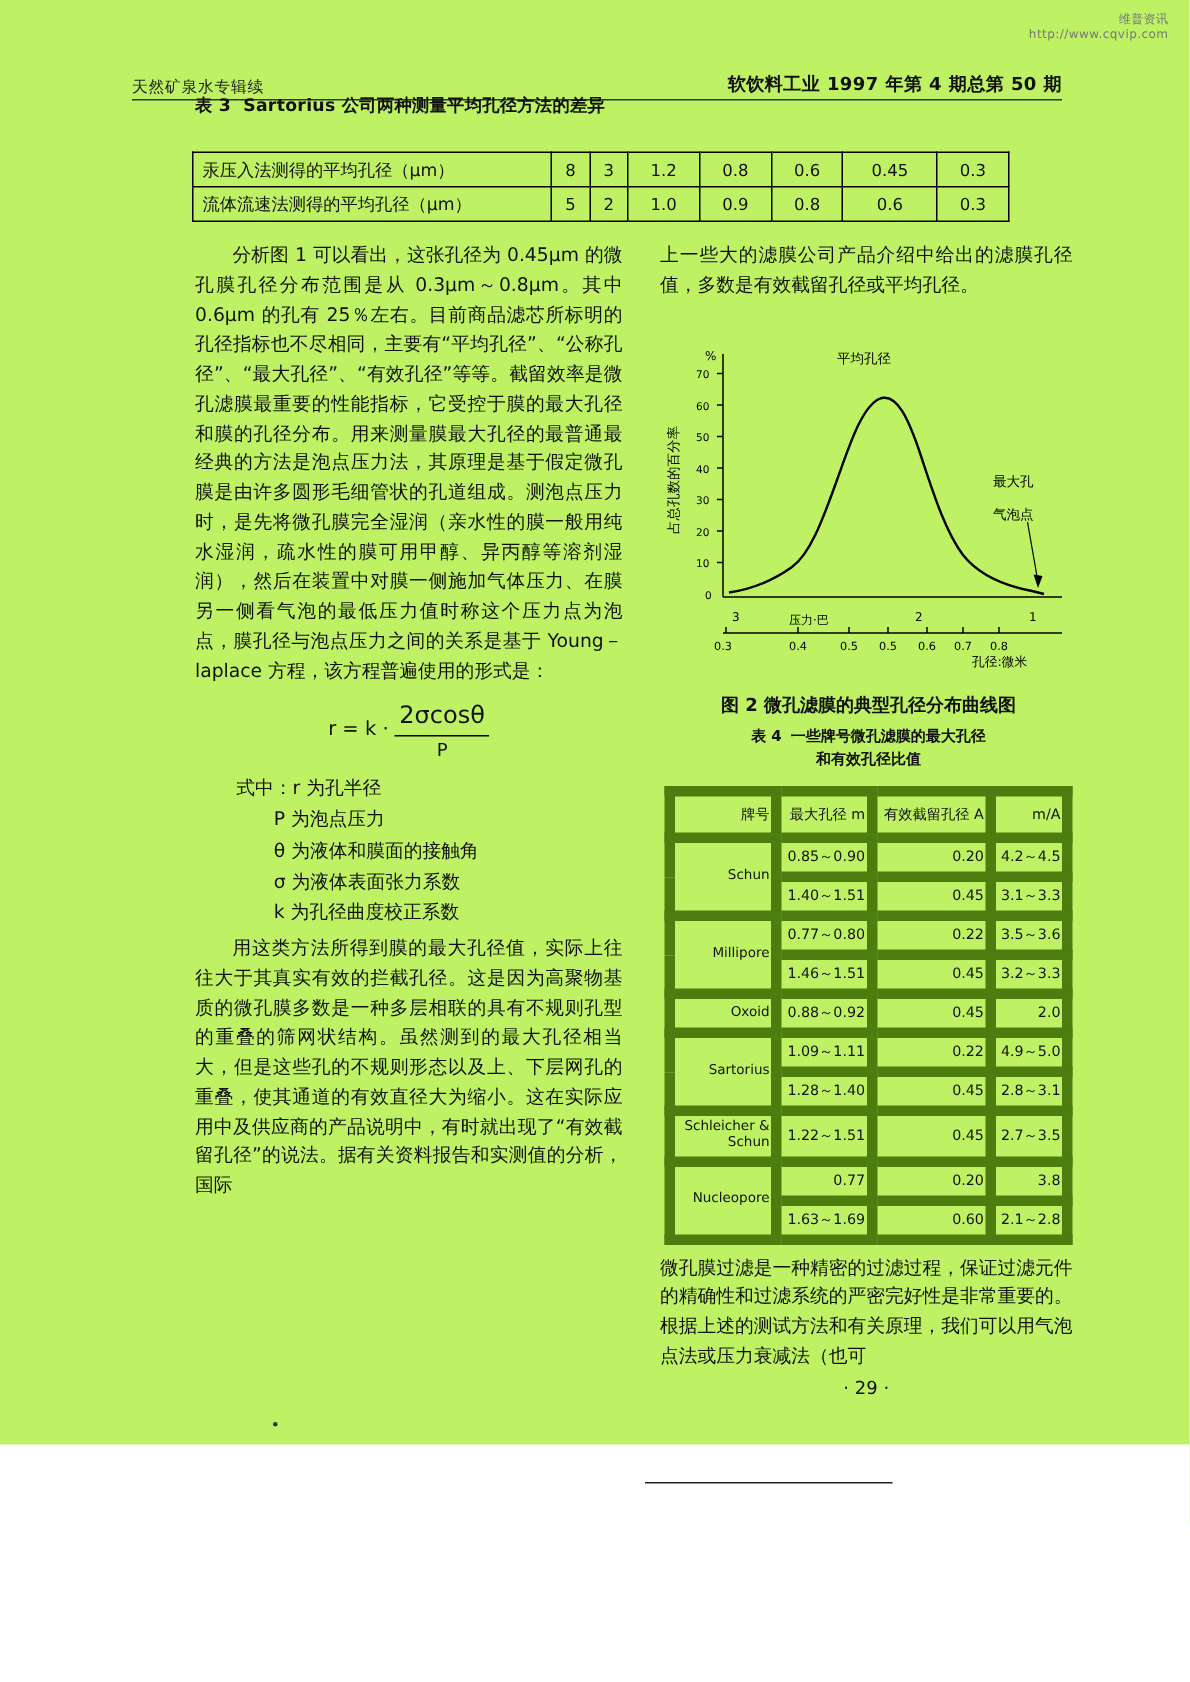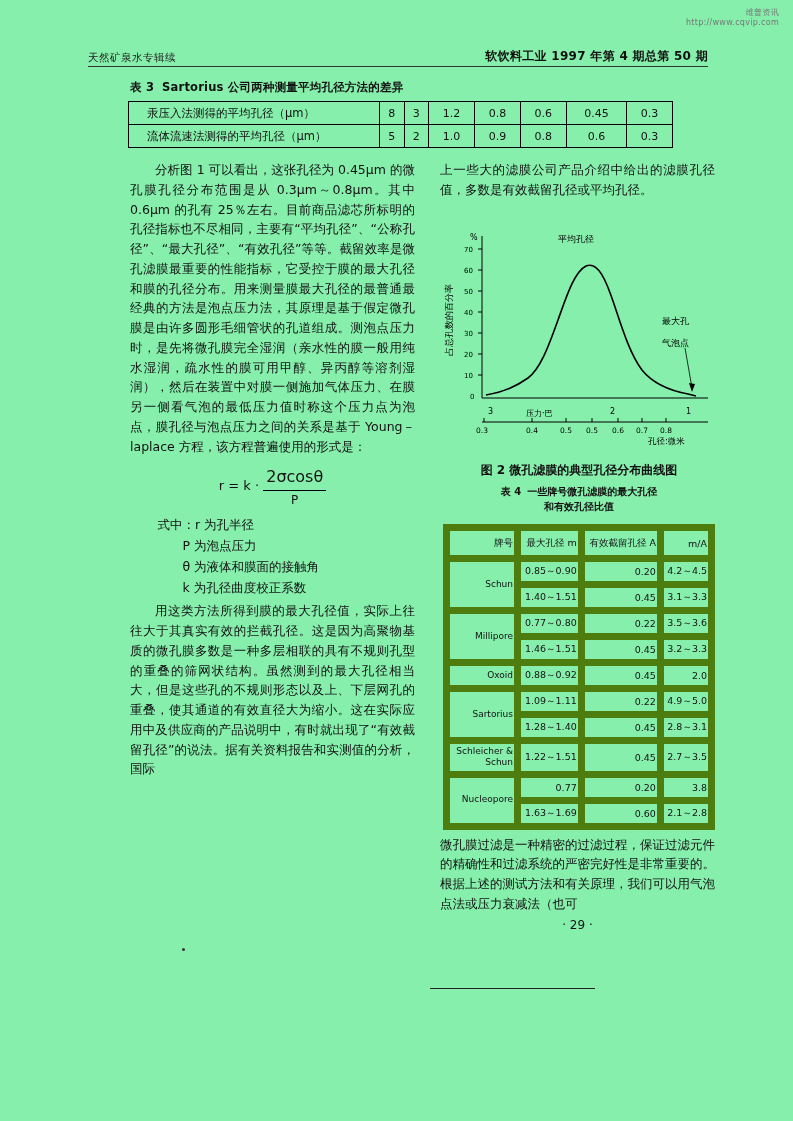--- a/index.html
+++ b/index.html
@@ -12,22 +12,22 @@
     height: 1121px;
     position: relative;
     font-family: "DejaVu Sans", sans-serif;
     color: #111;
     overflow: hidden;
   }
   .page {
     position: absolute;
     left: 0; top: 0;
     width: 793px;
-    height: 1121px;
-    background: #86efac;
+    height: 963px;
+    background: #bef264;
   }
   .watermark {
     position: absolute;
     right: 14px;
     top: 8px;
     font-size: 8px;
     color: #777;
     letter-spacing: 0.3px;
     text-align: right;
     line-height: 1.25;
@@ -60,21 +60,21 @@
     top: 66px;
     width: 620px;
     height: 1px;
     background: #333;
   }
 
   
   .t3-caption {
     position: absolute;
     left: 130px;
-    top: 80px;
+    top: 63px;
     font-size: 11.5px;
     font-weight: bold;
     letter-spacing: 0.2px;
   }
   .t3-caption .tno { margin-right: 8px; }
   table.t3 {
     position: absolute;
     left: 128px;
     top: 101px;
     width: 545px;
@@ -82,21 +82,21 @@
     font-size: 11px;
   }
   table.t3 td {
     border: 1px solid #000;
     text-align: center;
     padding: 3px 2px;
     height: 16px;
   }
   table.t3 td.lbl {
     text-align: left;
-    padding-left: 18px;
+    padding-left: 6px;
     width: 230px;
     font-size: 11.5px;
   }
 
   
   .col {
     position: absolute;
     top: 160px;
     width: 285px;
     font-size: 12.5px;
@@ -265,20 +265,21 @@
       <span>r = k ·</span>
       <span class="frac">
         <span class="num">2σcosθ</span>
         <span class="den">P</span>
       </span>
     </div>
     <div class="deflist">
       <div class="d0">式中：r 为孔半径</div>
       <div class="d1">P 为泡点压力</div>
       <div class="d1">θ 为液体和膜面的接触角</div>
+      <div class="d1">σ 为液体表面张力系数</div>
       <div class="d1">k 为孔径曲度校正系数</div>
     </div>
     <p class="ind">用这类方法所得到膜的最大孔径值，实际上往往大于其真实有效的拦截孔径。这是因为高聚物基质的微孔膜多数是一种多层相联的具有不规则孔型的重叠的筛网状结构。虽然测到的最大孔径相当大，但是这些孔的不规则形态以及上、下层网孔的重叠，使其通道的有效直径大为缩小。这在实际应用中及供应商的产品说明中，有时就出现了“有效截留孔径”的说法。据有关资料报告和实测值的分析，国际</p>
   </div>
 
   <div class="col right">
     <p>上一些大的滤膜公司产品介绍中给出的滤膜孔径值，多数是有效截留孔径或平均孔径。</p>
   </div>
 
   <div class="fig2">

